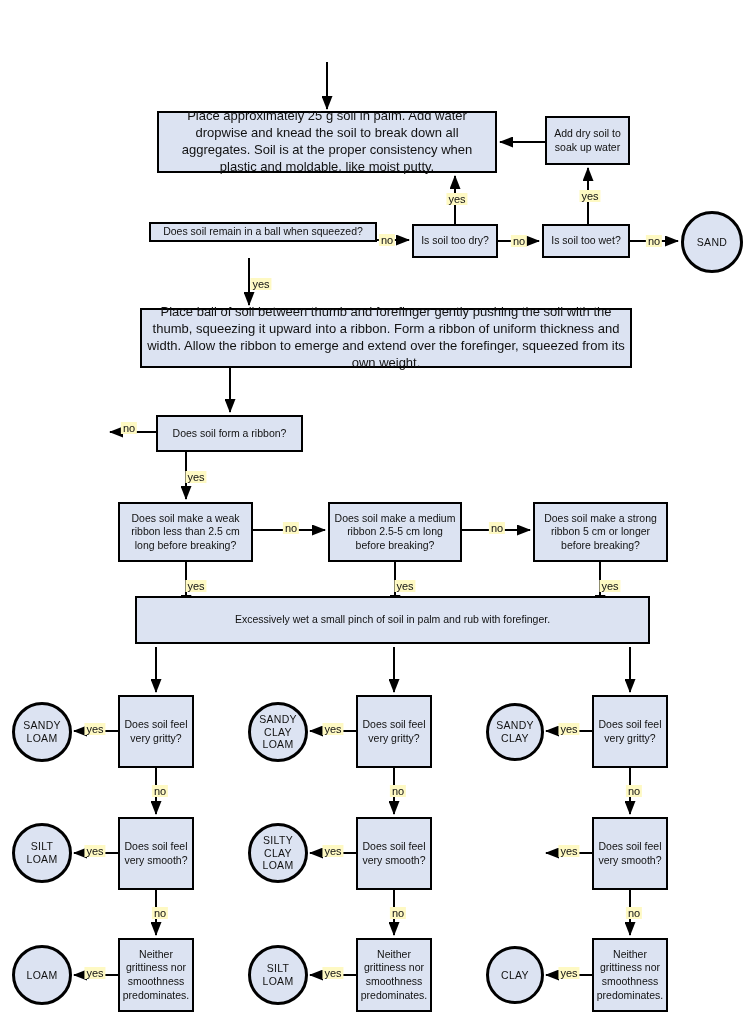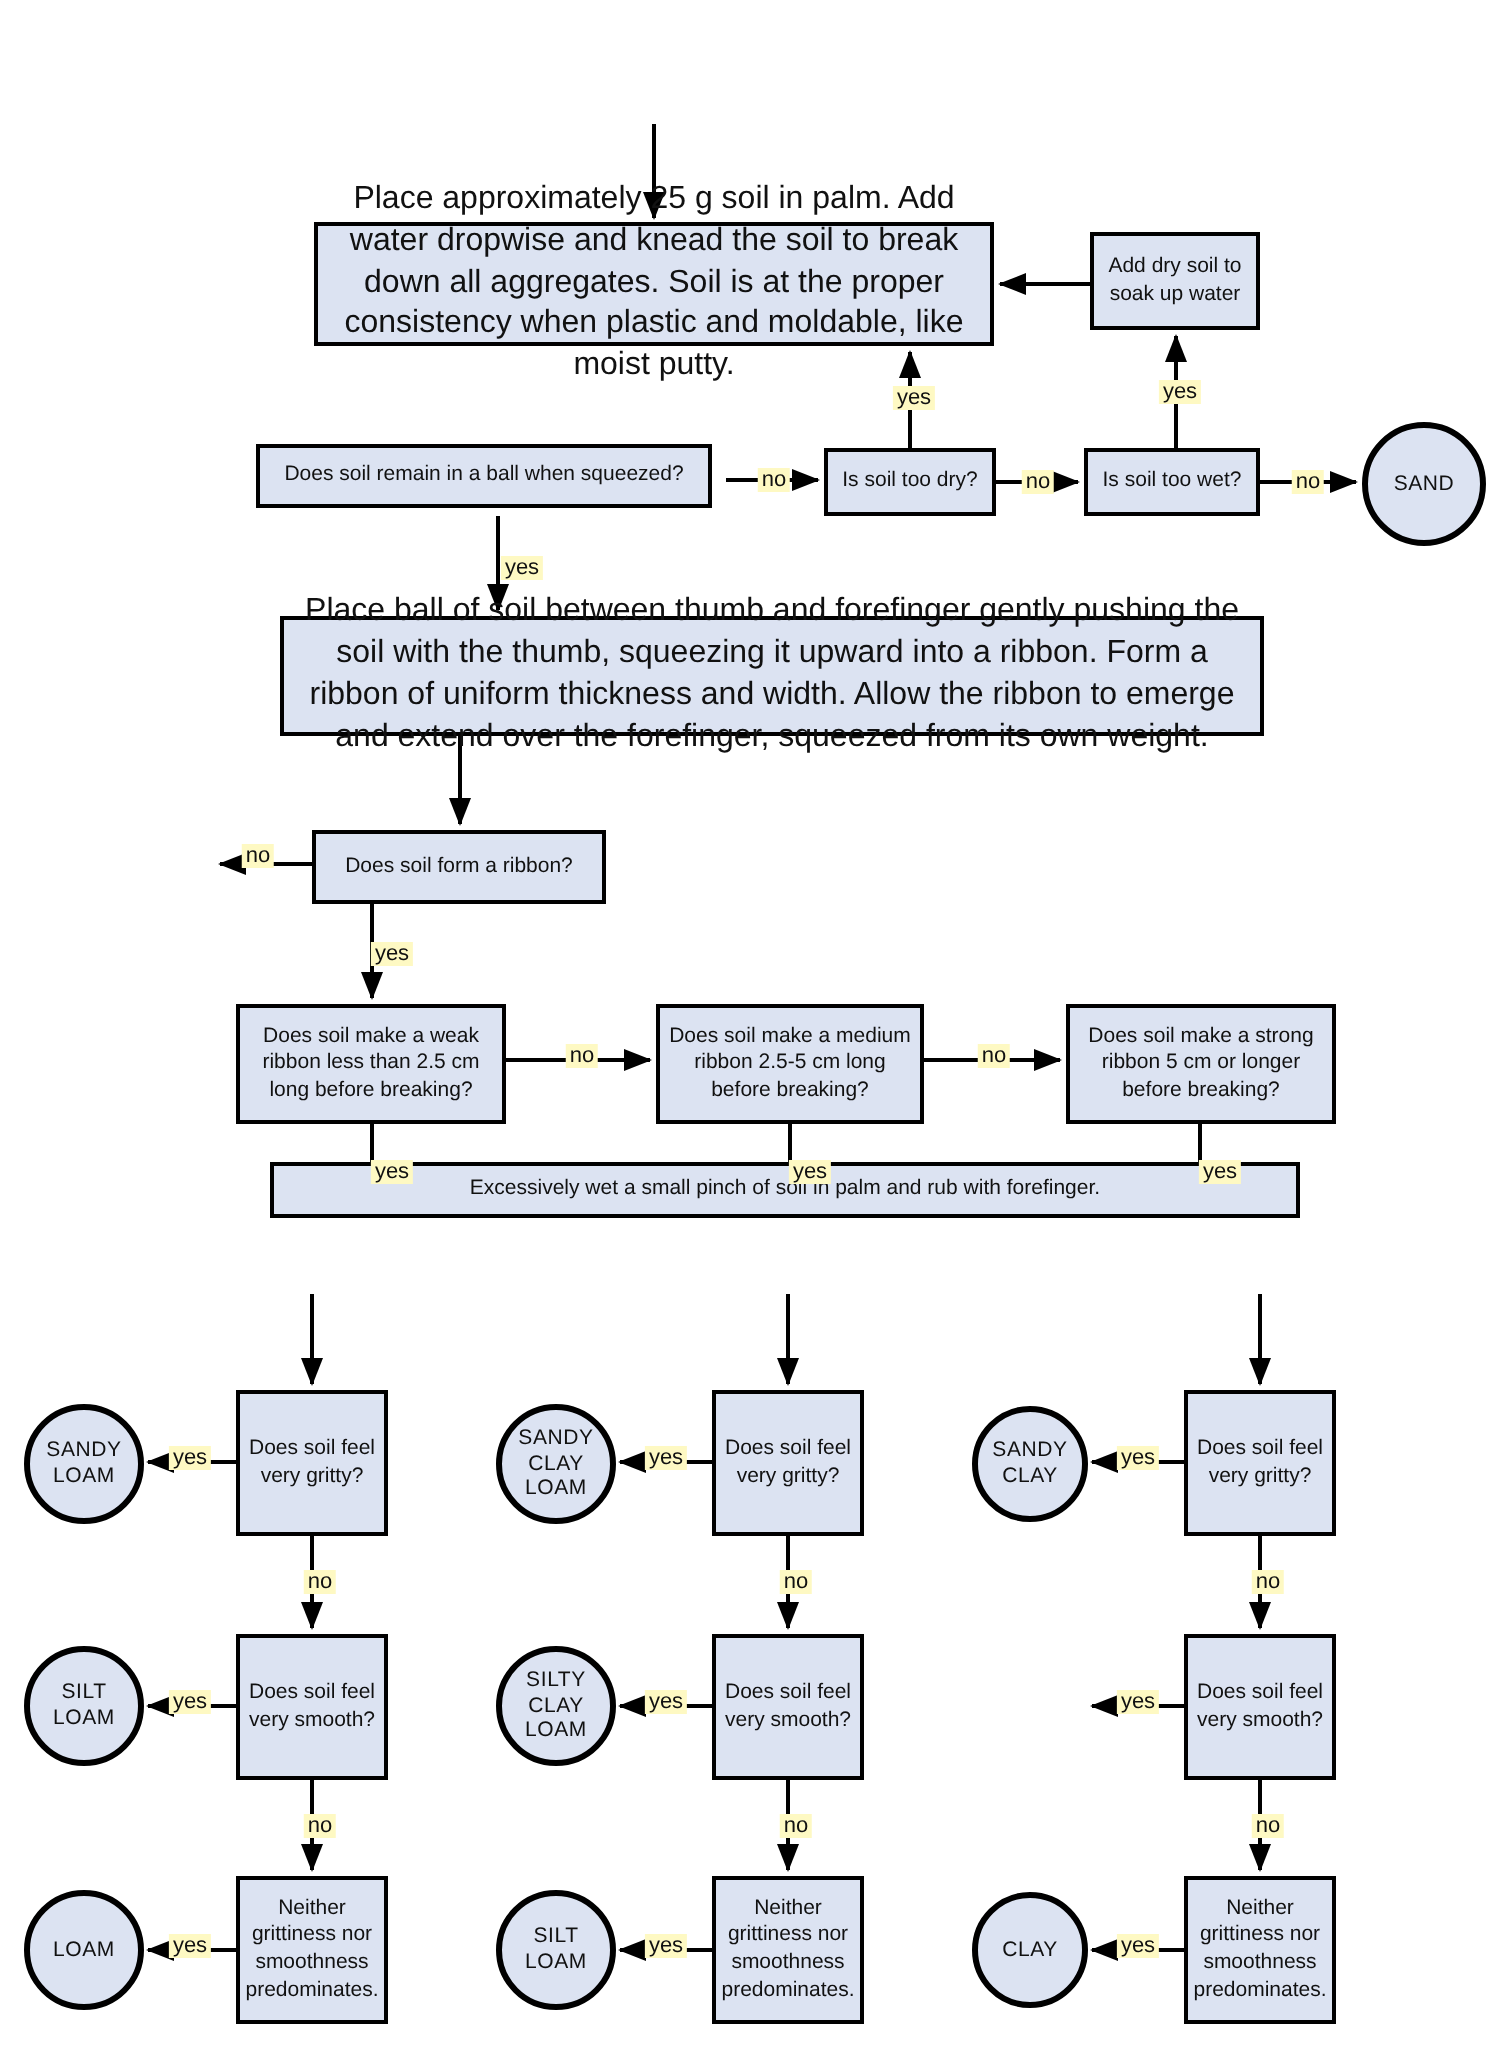--- a/index.html
+++ b/index.html
@@ -8,21 +8,21 @@
     position:relative; width:749px; height:1024px; background:#ffffff;
     font-family:"Liberation Sans","DejaVu Sans",sans-serif; color:#111;
   }
   svg.wires { position:absolute; left:0; top:0; width:749px; height:1024px; }
   .node {
     position:absolute; box-sizing:border-box;
     background:var(--node-fill); border:2px solid #000;
     display:flex; align-items:center; justify-content:center;
     text-align:center; font-size:10.5px; line-height:1.3; padding:1px 4px;
   }
-  .node.big { font-size:16px; }
+  .node.big { font-size:13px; }
   .node.start { font-size:12px; letter-spacing:0.5px; }
   .circle {
     border-radius:50%; border-width:3px; line-height:1.2; font-size:10.5px;
     padding:1px; letter-spacing:0.3px;
   }
   .lbl {
     position:absolute; transform:translate(-50%,-50%);
     background:#fef9c3; padding:0 2px; font-size:11px; color:#111; white-space:nowrap;
   }
 </style>
@@ -75,21 +75,21 @@
 
 
   <div class="node big" style="left:157px;top:111px;width:340px;height:62px">
       <span>Place approximately 25 g soil in palm. Add water dropwise and knead the soil to break down all aggregates. Soil is at the proper consistency when plastic and moldable, like moist putty.</span>
     </div>
 
   <div class="node" style="left:545px;top:116px;width:85px;height:49px">
       <span>Add dry soil to soak up water</span>
     </div>
 
-  <div class="node" style="left:128px;top:222px;width:228px;height:32px">
+  <div class="node" style="left:149px;top:222px;width:228px;height:20px">
       <span>Does soil remain in a ball when squeezed?</span>
     </div>
 
   <div class="node" style="left:412px;top:224px;width:86px;height:34px">
       <span>Is soil too dry?</span>
     </div>
 
   <div class="node" style="left:542px;top:224px;width:88px;height:34px">
       <span>Is soil too wet?</span>
     </div>
@@ -107,21 +107,21 @@
     </div>
 
   <div class="node" style="left:328px;top:502px;width:134px;height:60px">
       <span>Does soil make a medium ribbon 2.5-5 cm long before breaking?</span>
     </div>
 
   <div class="node" style="left:533px;top:502px;width:135px;height:60px">
       <span>Does soil make a strong ribbon 5 cm or longer before breaking?</span>
     </div>
 
-  <div class="node" style="left:135px;top:581px;width:515px;height:28px">
+  <div class="node" style="left:135px;top:596px;width:515px;height:48px">
       <span>Excessively wet a small pinch of soil in palm and rub with forefinger.</span>
     </div>
 
   <div class="node" style="left:118px;top:695px;width:76px;height:73px">
       <span>Does soil feel very gritty?</span>
     </div>
   <div class="node" style="left:356px;top:695px;width:76px;height:73px">
       <span>Does soil feel very gritty?</span>
     </div>
   <div class="node" style="left:592px;top:695px;width:76px;height:73px">

